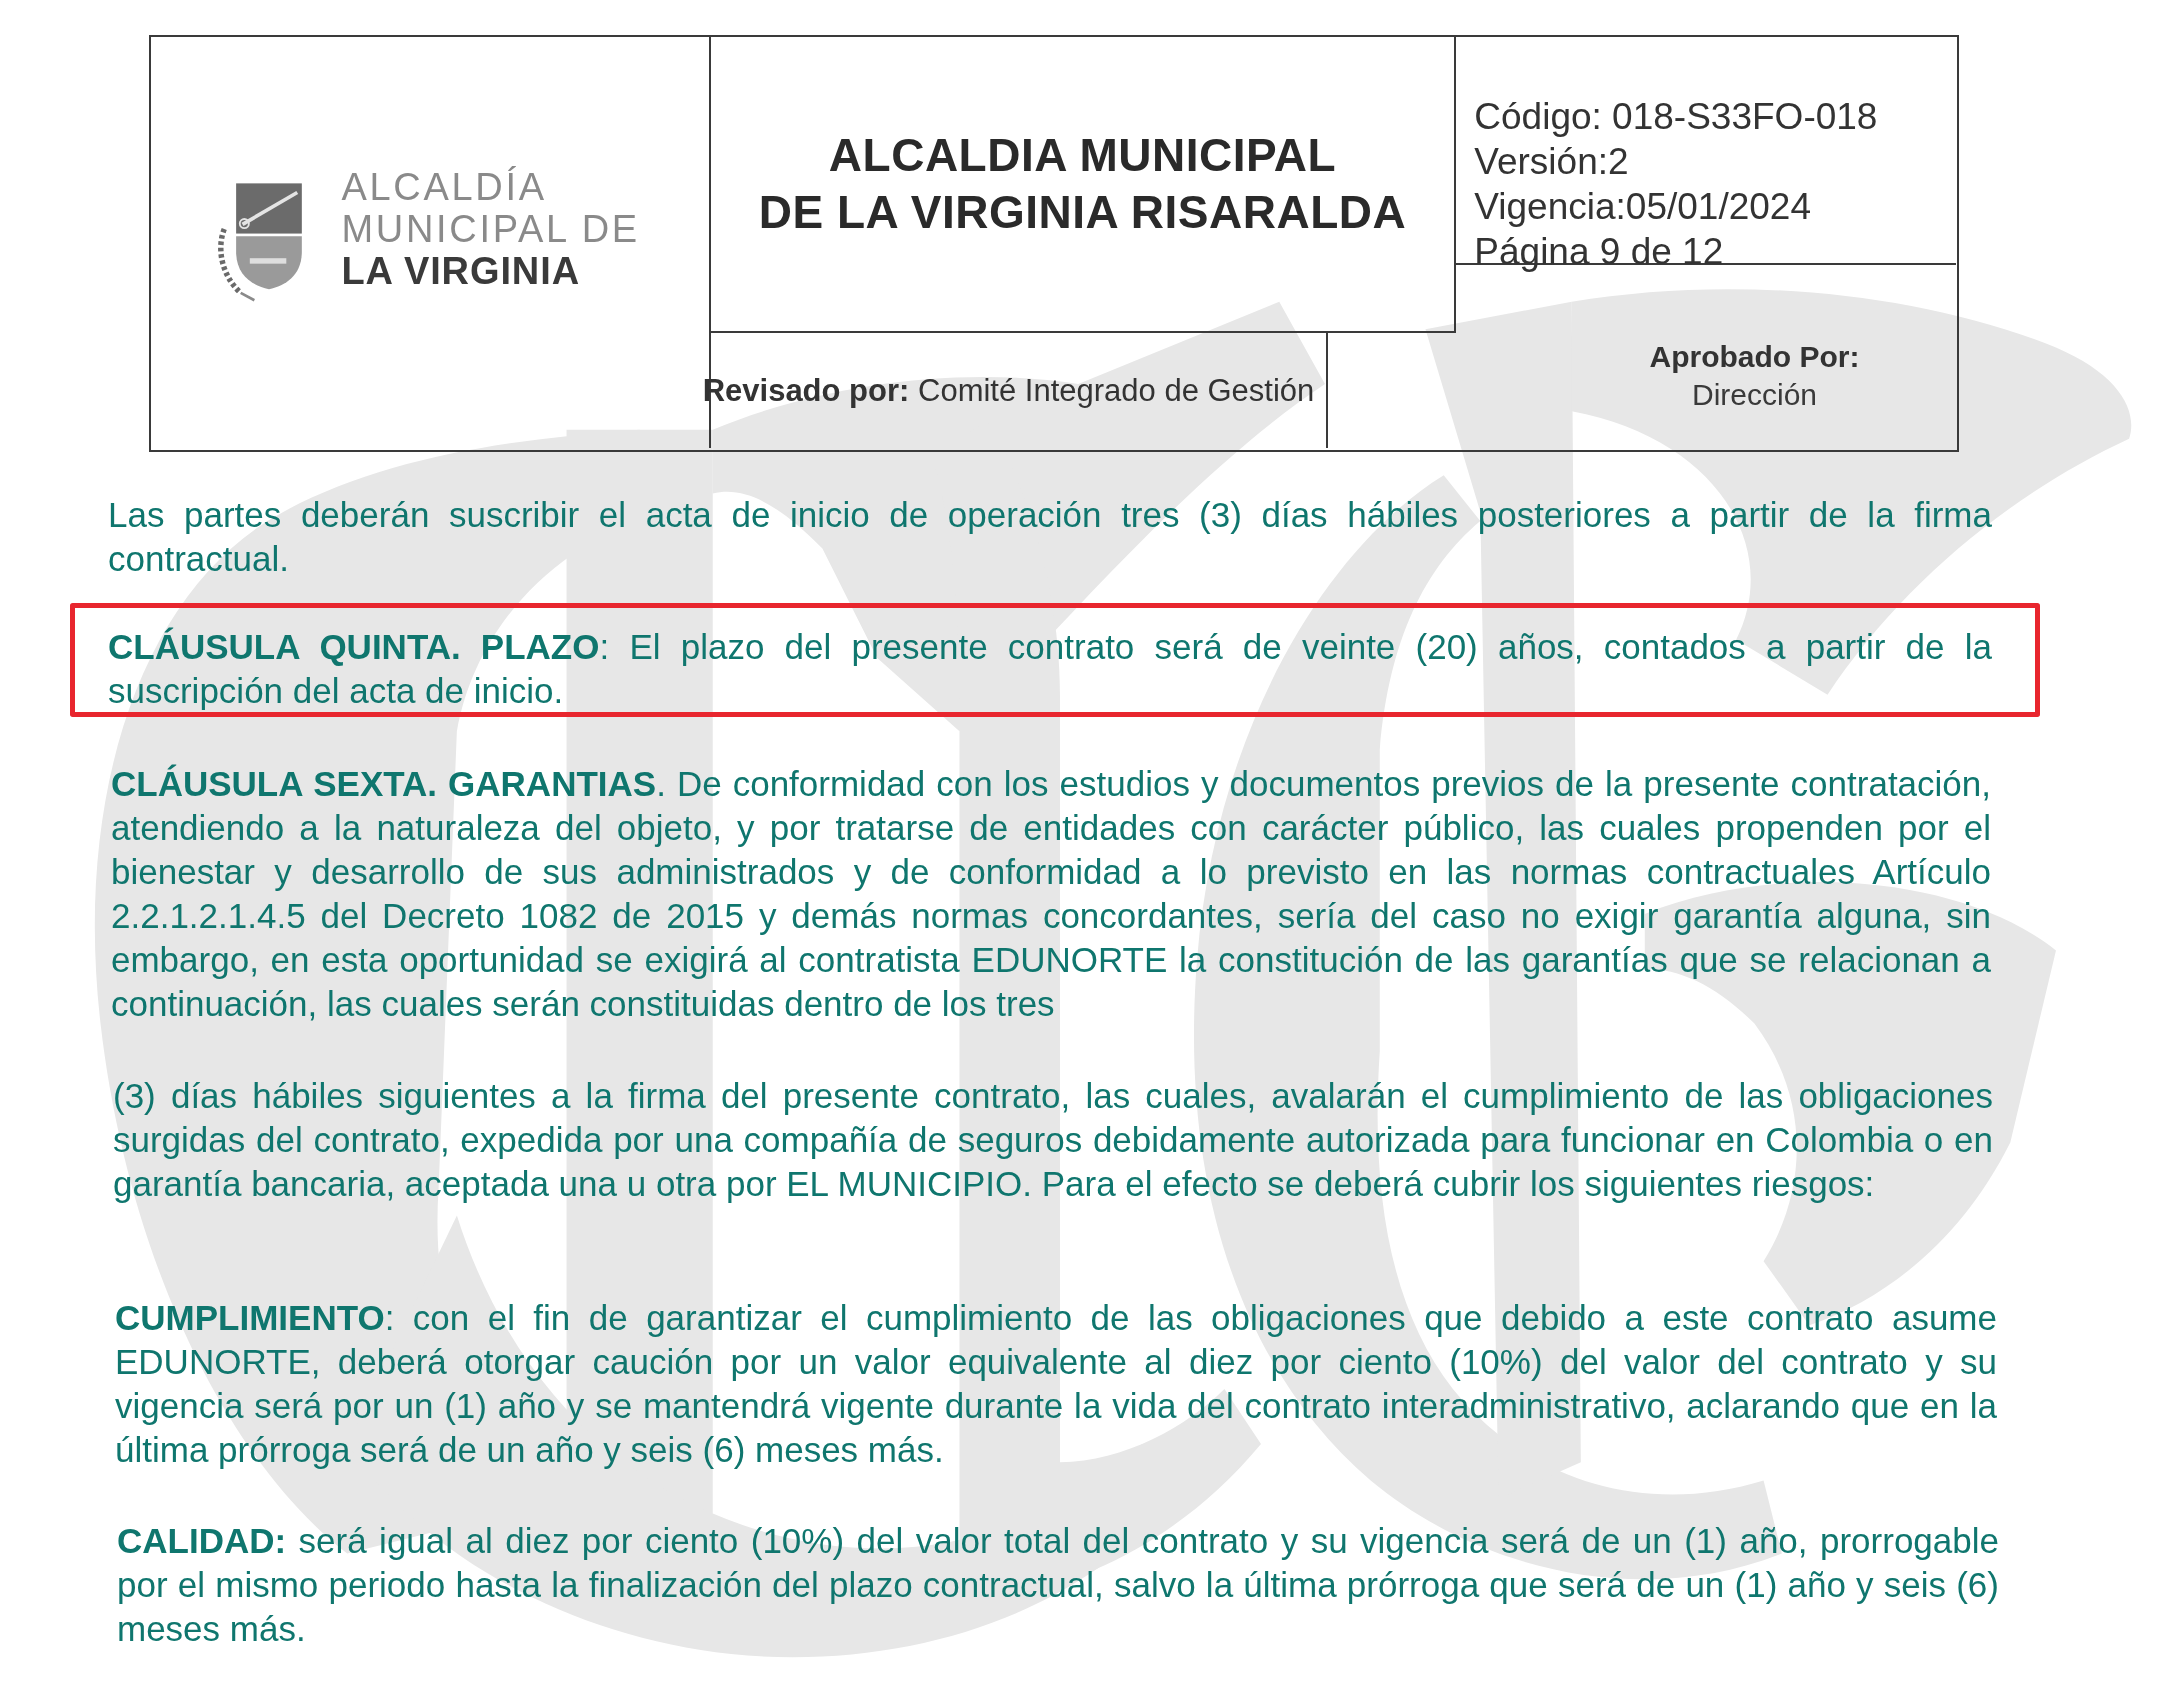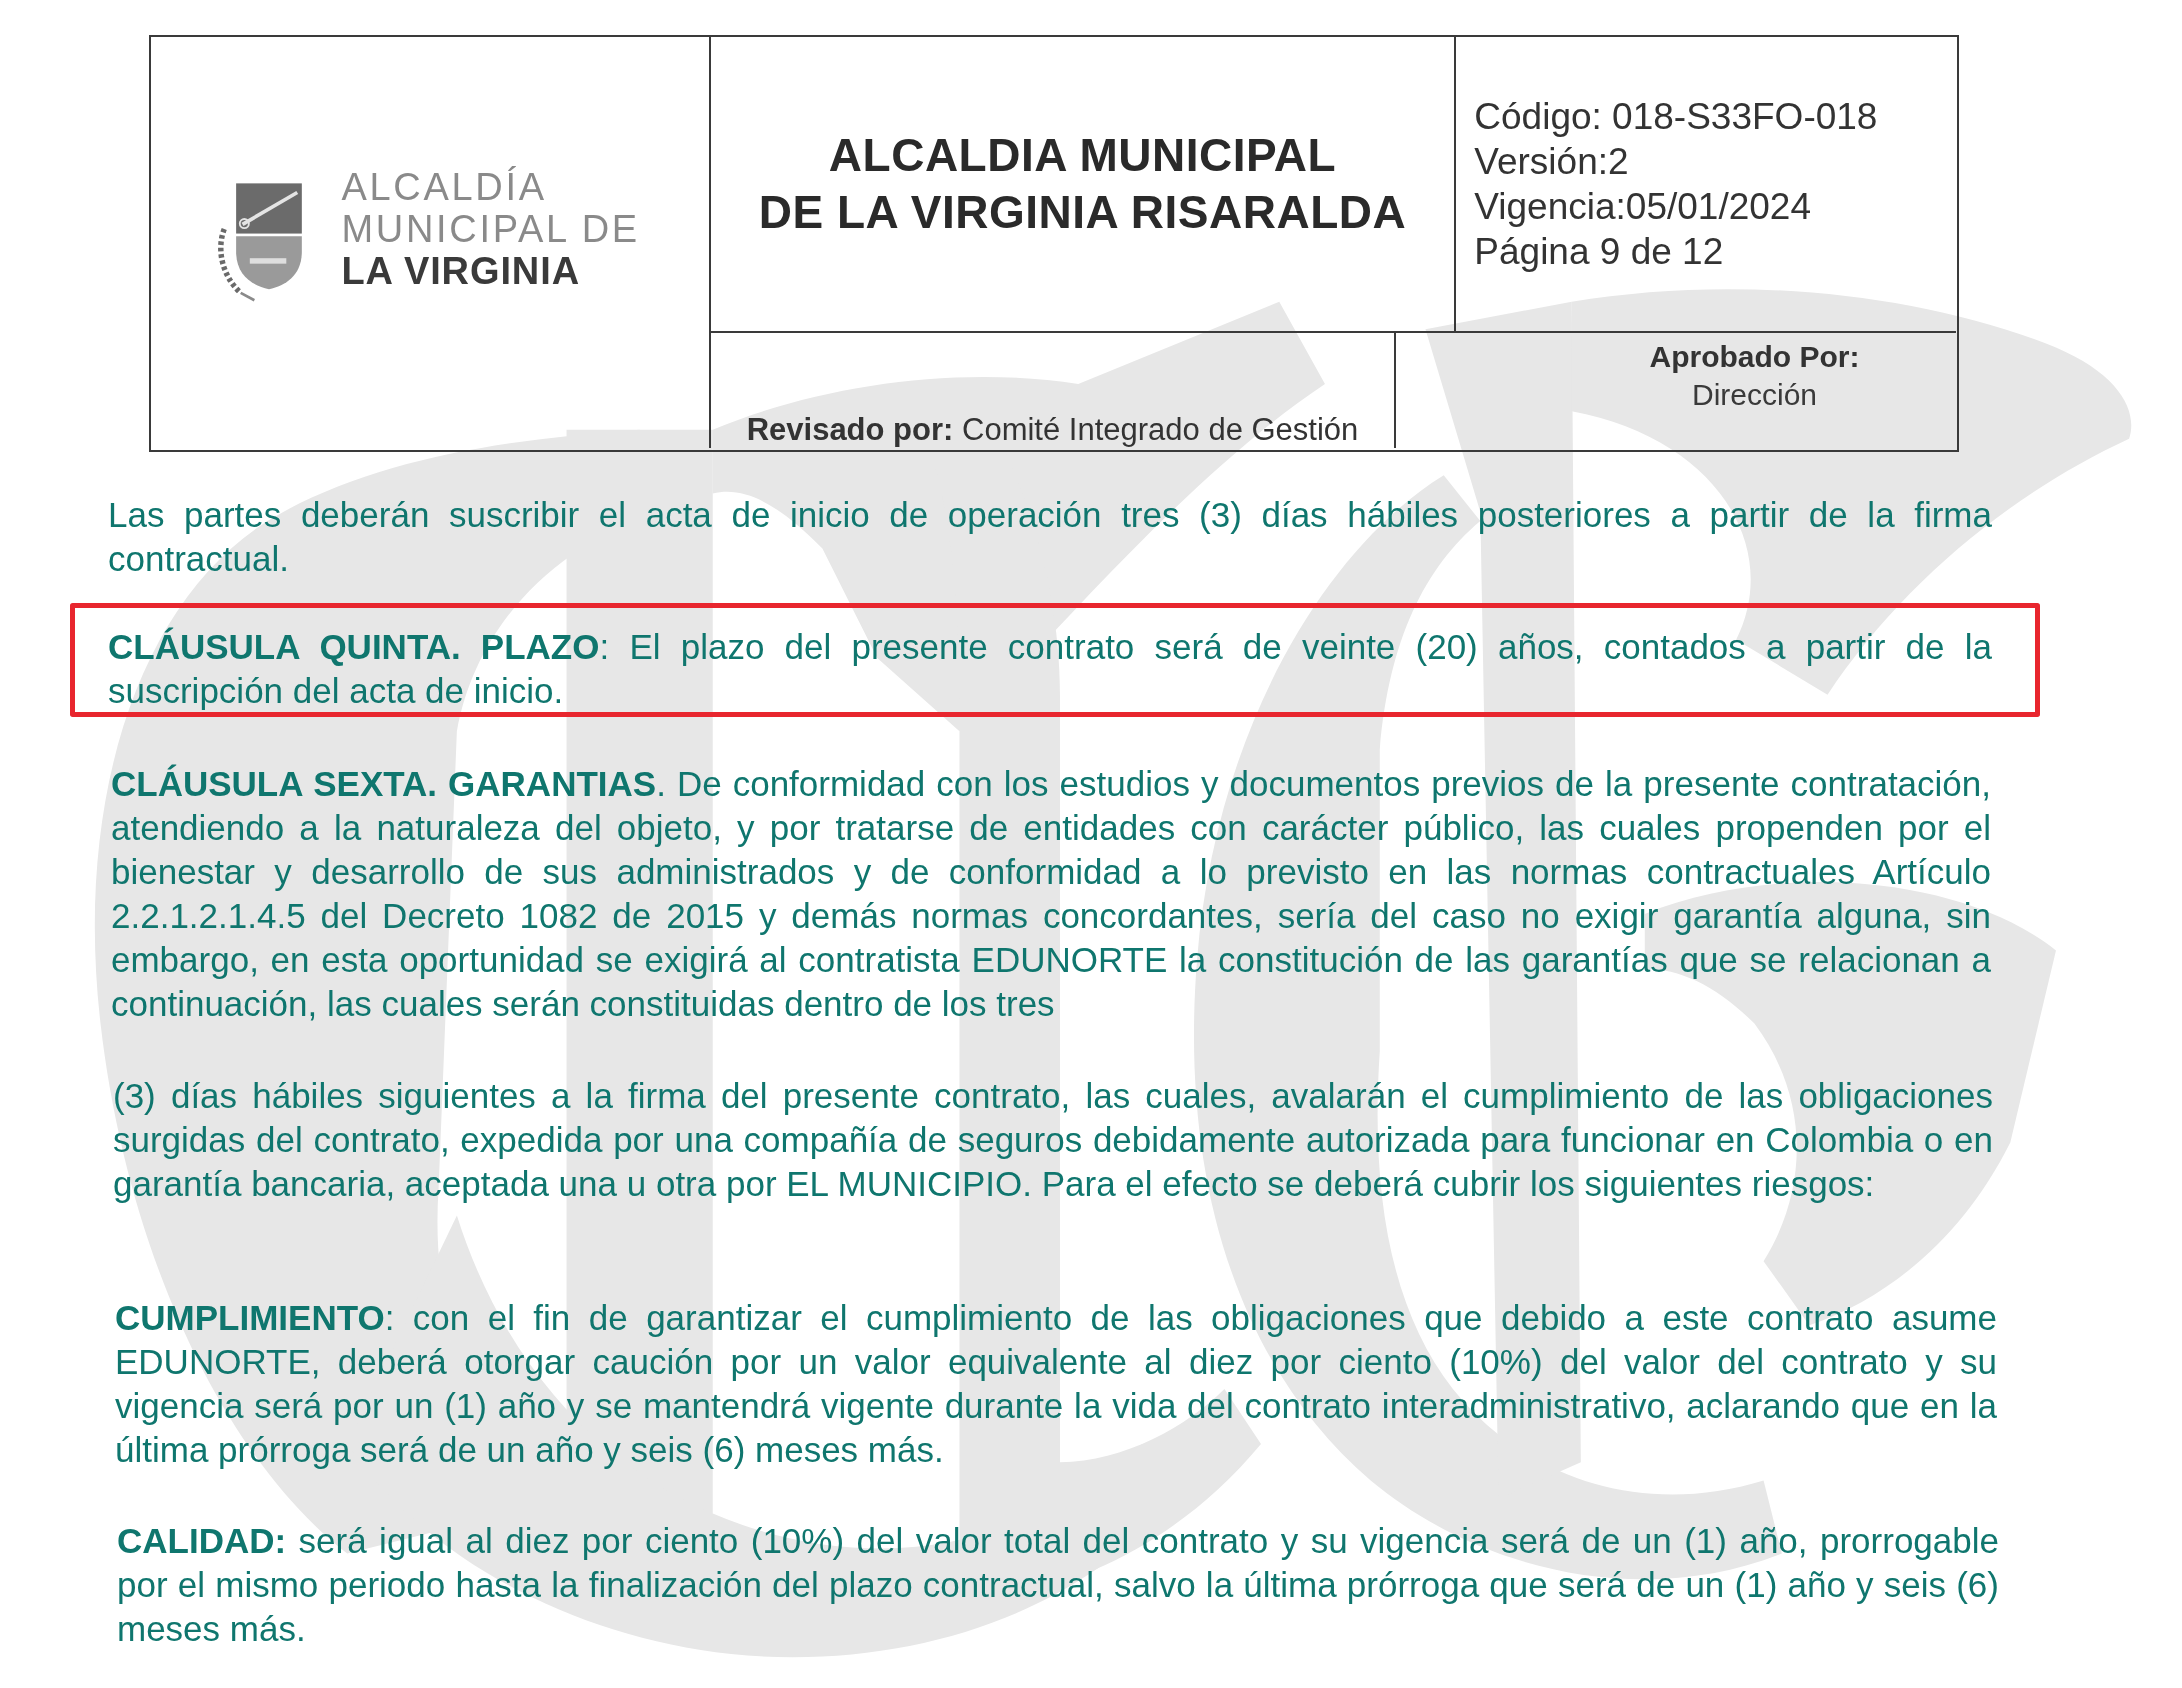--- a/index.html
+++ b/index.html
@@ -52,30 +52,30 @@
     width: 745px; height: 296px;
     border-right: 2.7px solid #3a3a3a;
     border-bottom: 2.7px solid #3a3a3a;
     display: flex;
     align-items: center;
     justify-content: center;
     text-align: center;
   }
   .cell-meta {
     left: 1305px; top: 0;
-    width: 500px; height: 296px;
+    width: 500px; height: 228px;
     border-bottom: 2.7px solid #3a3a3a;
     padding: 57px 0 0 18.3px;
   }
   .cell-reviewed {
-    left: 560px; top: 296px;
-    width: 685px; height: 115px;
+    left: 540px; top: 296px;
+    width: 637px; height: 115px;
     border-right: 2.7px solid #3a3a3a;
     display: flex;
-    align-items: flex-end;
+    align-items: center;
     justify-content: center;
   }
   .cell-approved {
     left: 1305px; top: 296px;
     width: 597px; height: 115px;
     text-align: center;
     padding-top: 5px;
   }
   .title-text {
     font-size: 46px;

